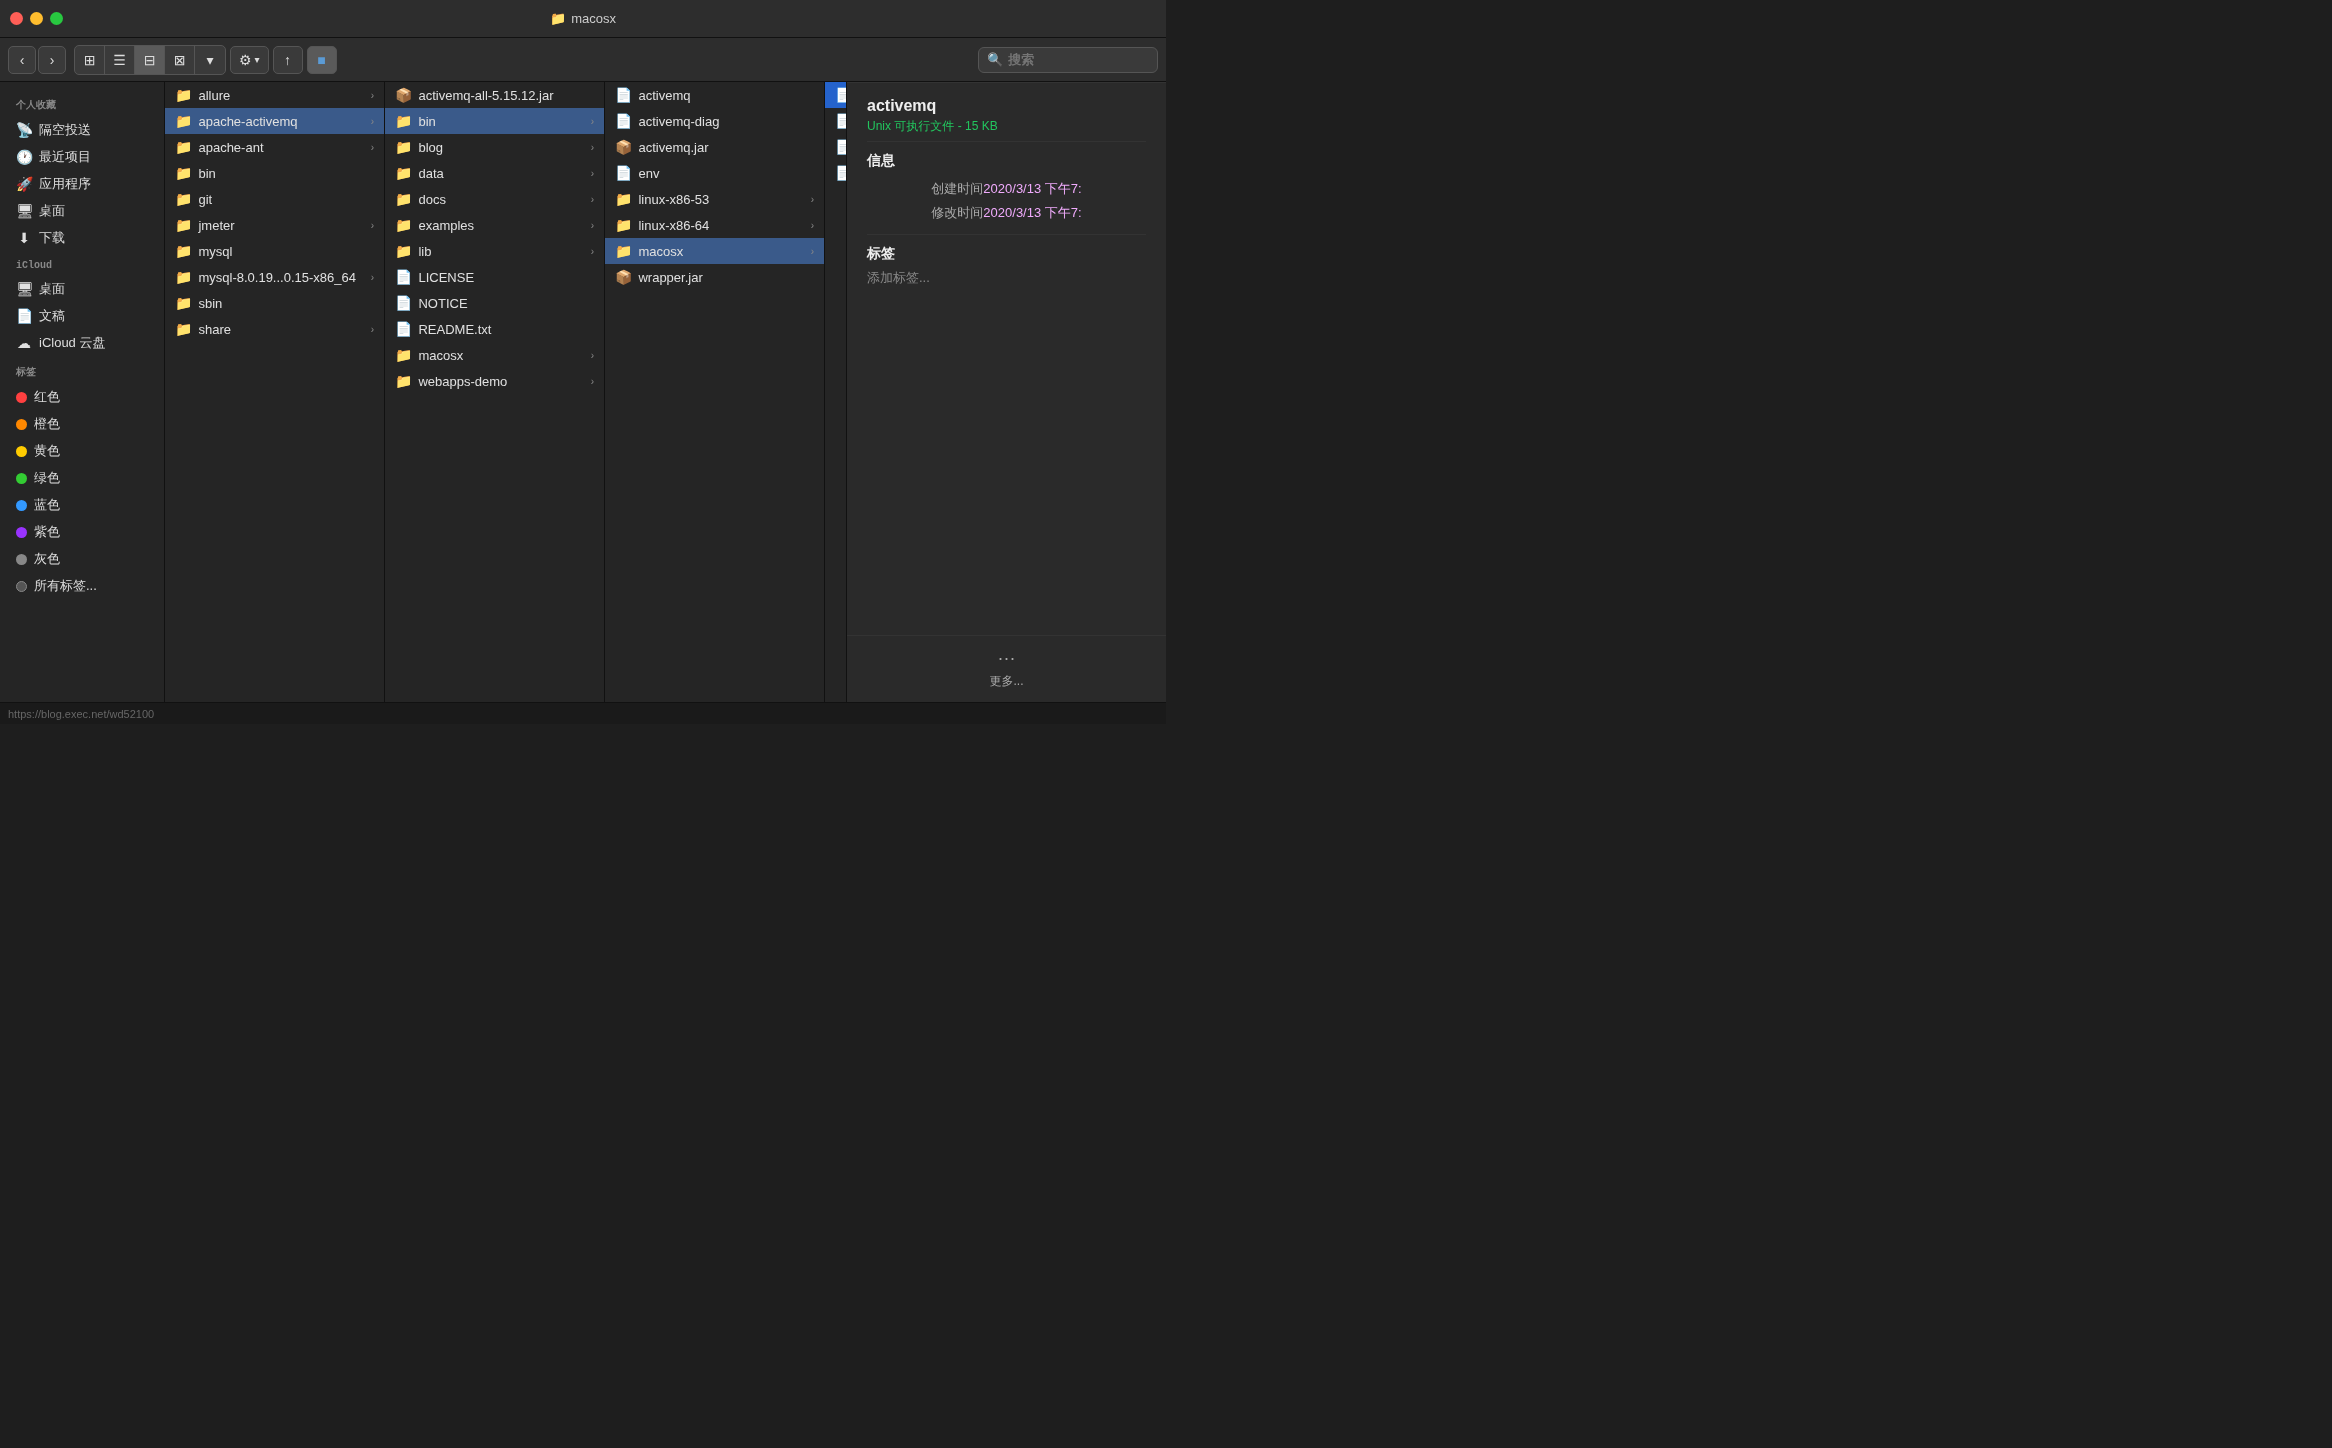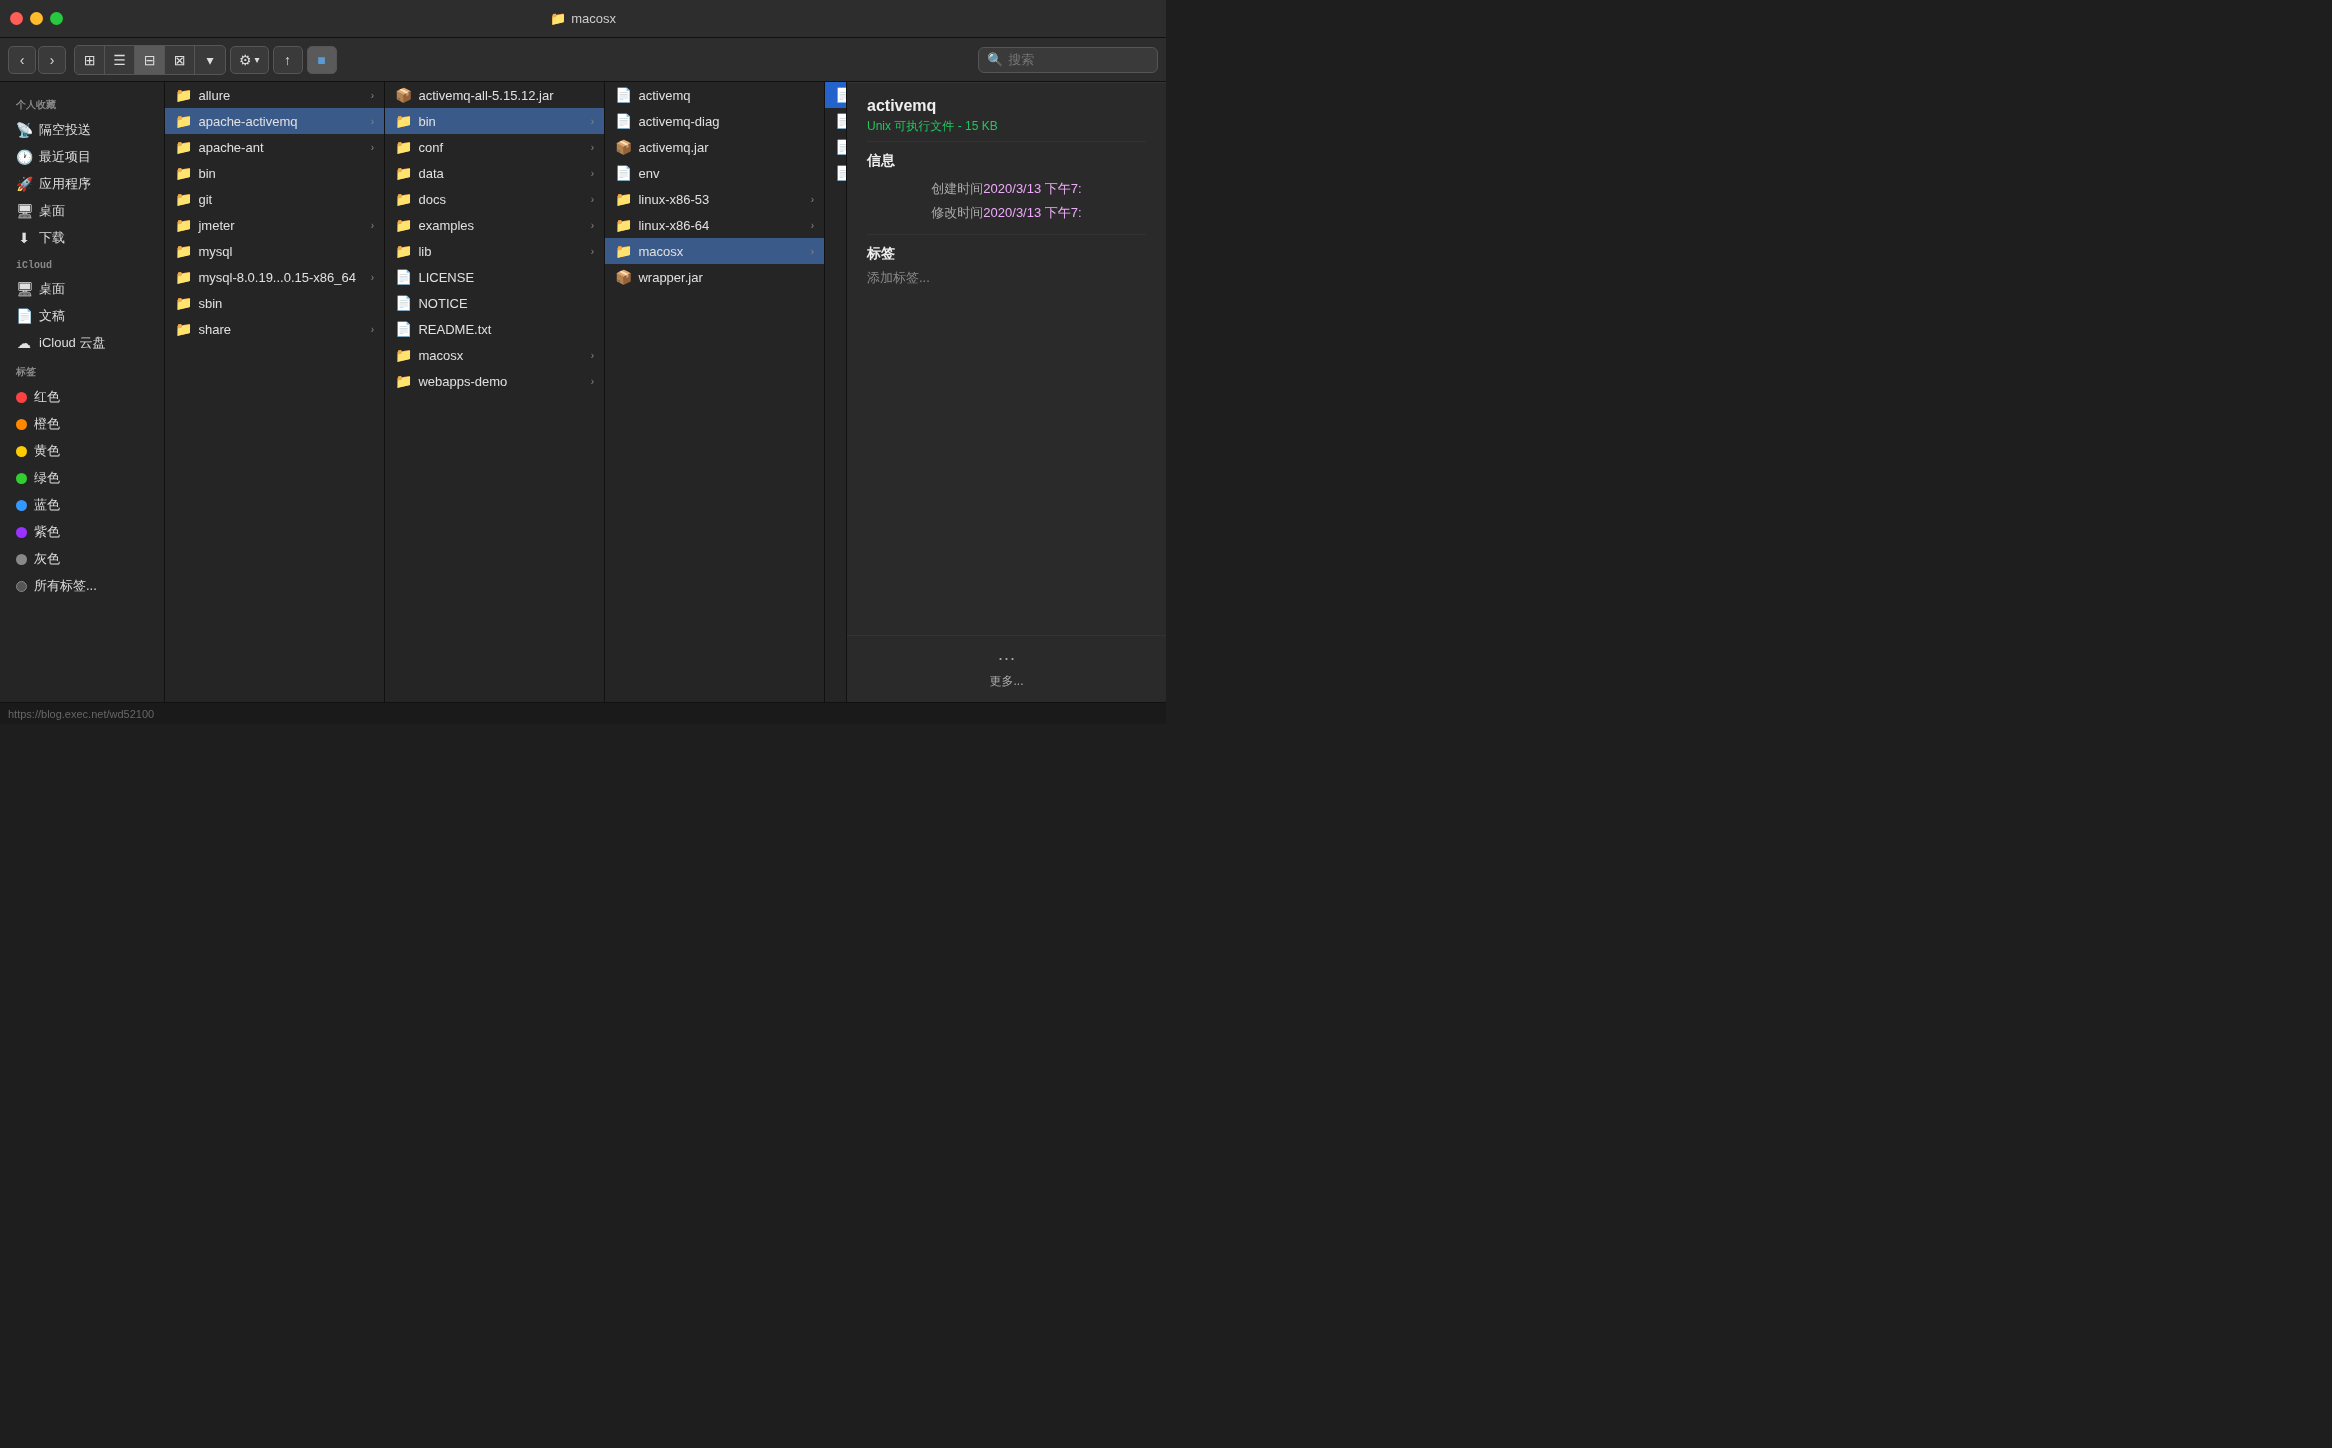--- a/index.html
+++ b/index.html
@@ -101,20 +101,21 @@
       padding: 0 8px;
       gap: 5px;
     }
     .search-box input {
       background: transparent;
       border: none;
       outline: none;
       color: #ccc;
       font-size: 13px;
       width: 100%;
+      font-weight: bold;
     }
     .search-icon { color: #888; font-size: 13px; }
     .view-toggle-group {
       background: #3a3a3a;
       border: 1px solid #555;
       border-radius: 5px;
       display: flex;
       overflow: hidden;
     }
     .view-btn {
@@ -508,21 +509,21 @@
         <span class="file-icon" style="color:#c8a060;">📦</span>
         <span class="file-name">activemq-all-5.15.12.jar</span>
       </div>
       <div class="file-item selected">
         <span class="file-icon folder-icon-color">📁</span>
         <span class="file-name">bin</span>
         <span class="arrow">›</span>
       </div>
       <div class="file-item">
         <span class="file-icon folder-icon-color">📁</span>
-        <span class="file-name">conf</span>
+        <span class="file-name">blog</span>
         <span class="arrow">›</span>
       </div>
       <div class="file-item">
         <span class="file-icon folder-icon-color">📁</span>
         <span class="file-name">data</span>
         <span class="arrow">›</span>
       </div>
       <div class="file-item">
         <span class="file-icon folder-icon-color">📁</span>
         <span class="file-name">docs</span>

